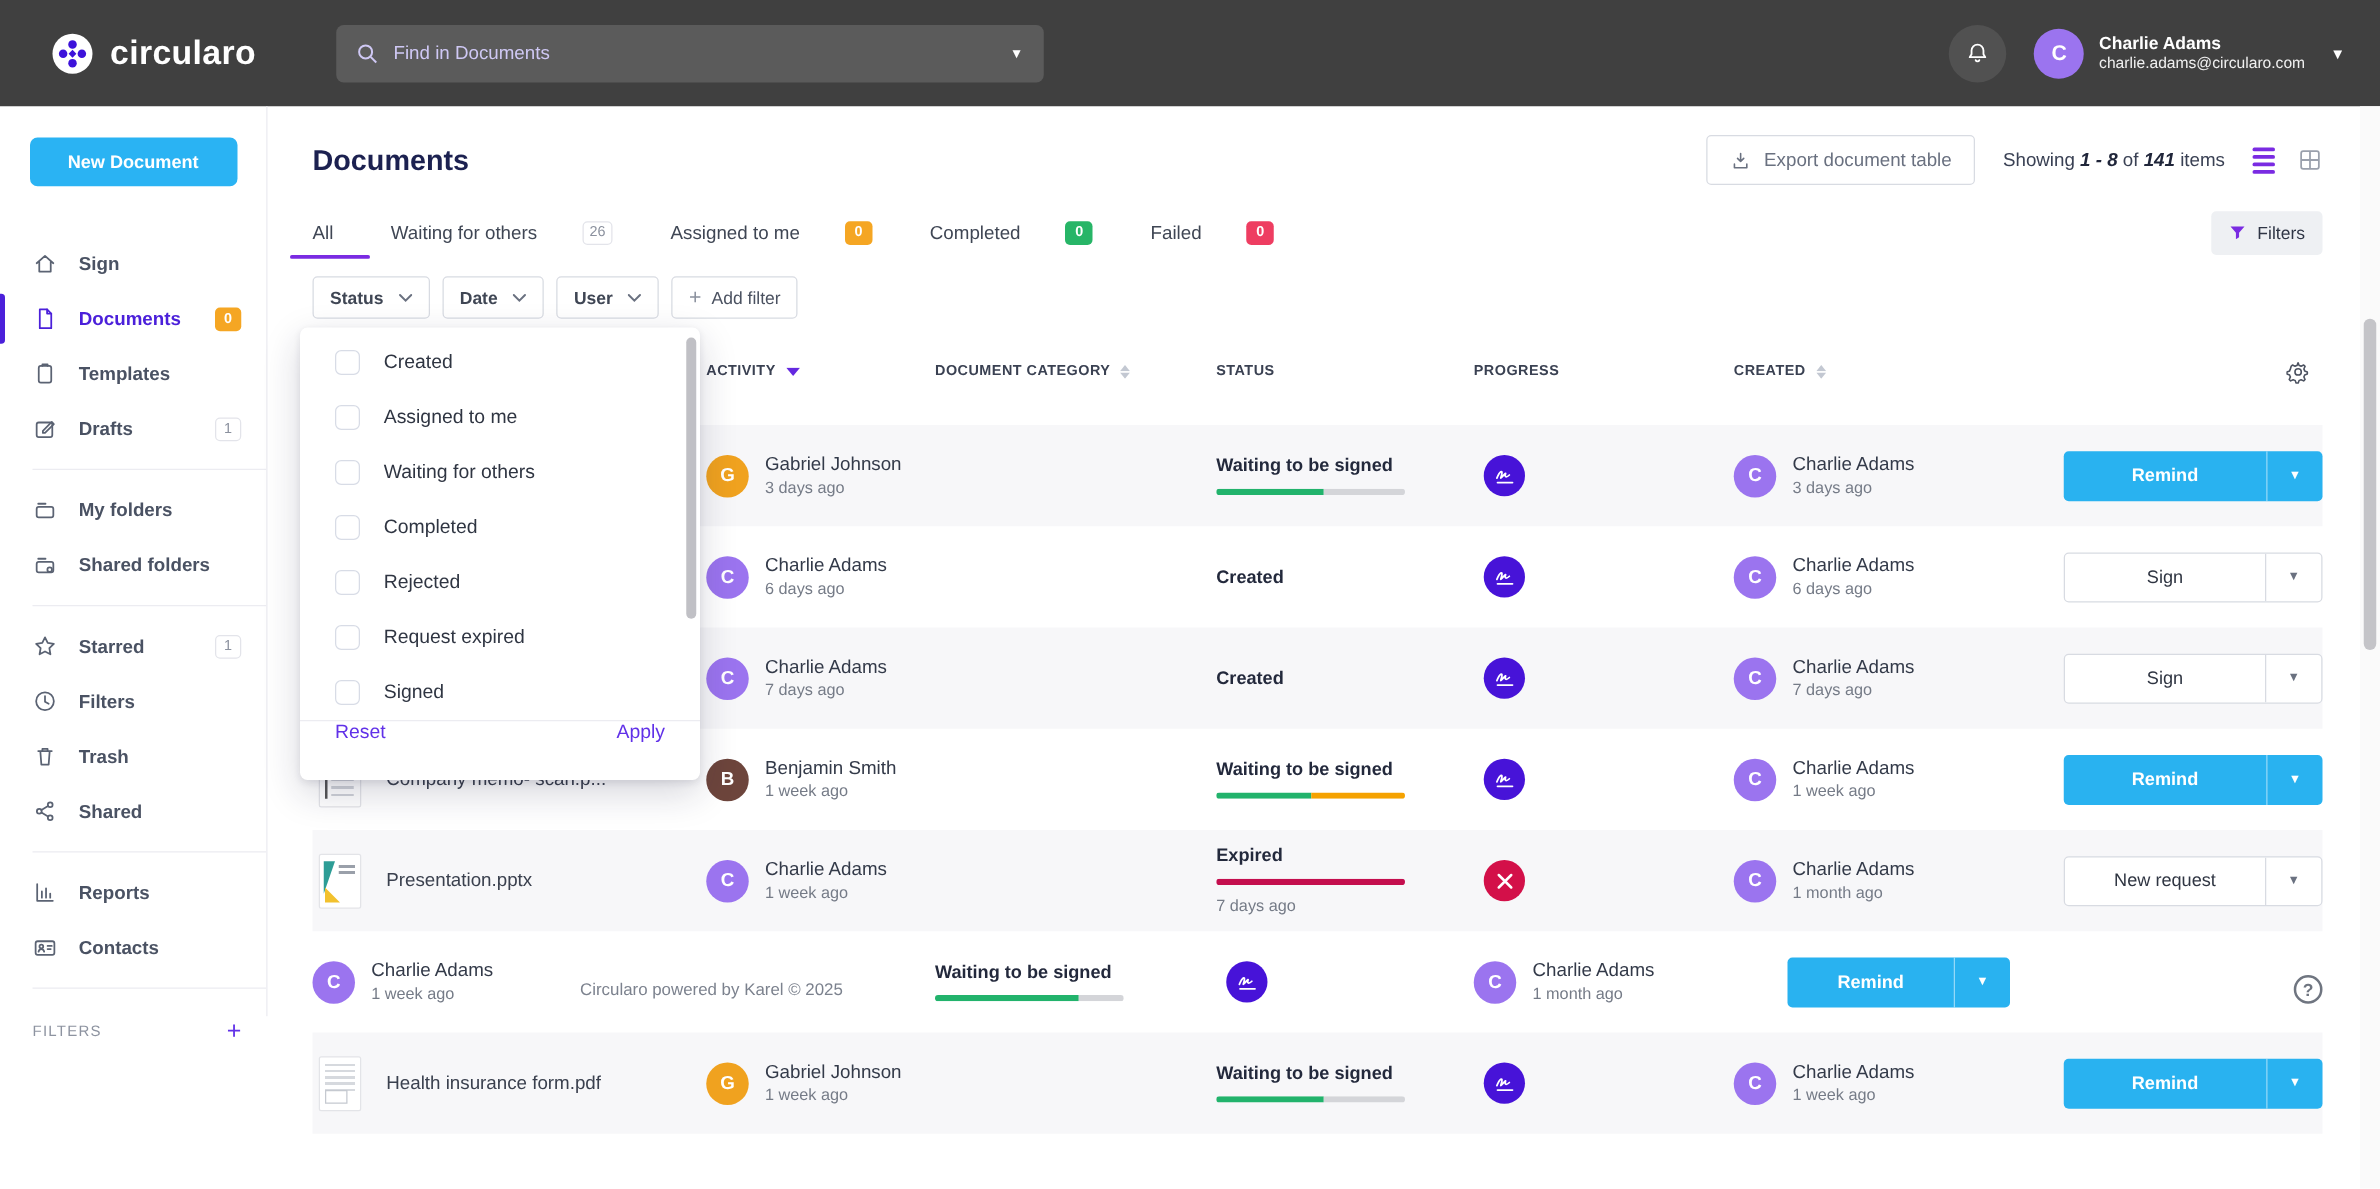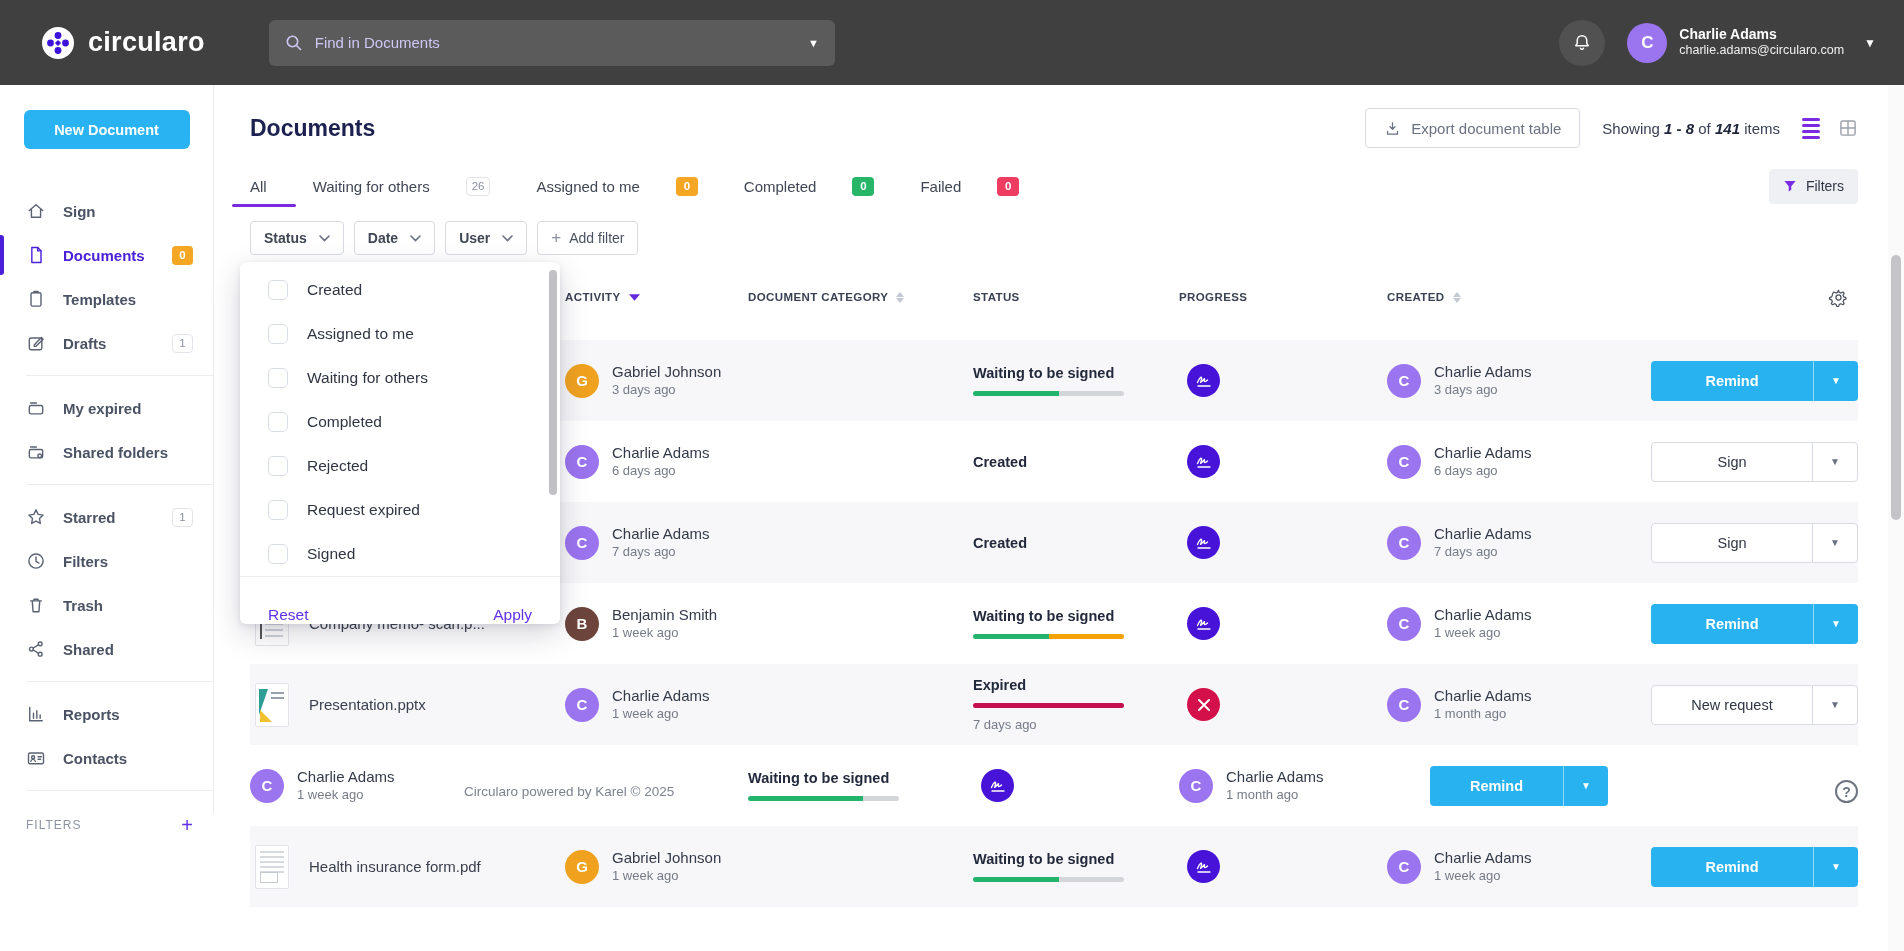--- a/index.html
+++ b/index.html
@@ -158,21 +158,21 @@
     cursor:pointer; }
 
   
   .dropdown { position:absolute; left:240px; top:262px; width:320px; background:#fff; border-radius:6px;
     box-shadow:0 10px 30px rgba(25,25,60,.18), 0 2px 6px rgba(25,25,60,.10); z-index:50; padding-top:6px; }
   .dd-list { position:relative; }
   .dd-option { height:44px; display:flex; align-items:center; padding-left:28px; cursor:pointer; }
   .dd-check { width:20px; height:20px; border:1.5px solid #d8dce6; border-radius:5px; background:#fff; flex:none; }
   .dd-text { margin-left:19px; font-size:15.5px; color:#2f3542; }
   .dd-thumb { position:absolute; right:3px; top:2px; width:8px; height:225px; background:#c0c0c5; border-radius:4px; }
-  .dd-footer { border-top:1px solid #ececf1; height:48px; display:flex; align-items:flex-end; padding:0 28px; }
+  .dd-footer { border-top:1px solid #ececf1; height:48px; display:flex; align-items:flex-start; padding:0 28px; }
   .dd-link { font-size:15.5px; color:#6131e8; cursor:pointer; background:none; border:none; font-family:inherit; }
   .dd-apply { margin-left:auto; }
 
   
   .page-scrollbar { position:absolute; right:0; top:85px; bottom:0; width:16px; background:#fafafa; }
   .page-scroll-thumb { position:absolute; right:3px; top:170px; width:10px; height:265px; background:#c4c4c8; border-radius:5px; }
 </style>
 </head>
 <body>
 
@@ -270,21 +270,21 @@
           <span class="nav-badge badge-plain">1</span>
         </div>
         <div class="sdivider"></div>
         <div class="nav-item">
           <span class="nicon">
             <svg width="20" height="20" viewBox="0 0 24 24" fill="none" stroke-width="1.7" stroke-linejoin="round" stroke-linecap="round">
               <rect x="4" y="9" width="16" height="10" rx="2"></rect>
                 <path d="M5.5 6h7"></path>
               </svg>
             </span>
-          <span class="nav-label">My expired</span>
+          <span class="nav-label">My folders</span>
         </div>
         <div class="nav-item">
           <span class="nicon">
             <svg width="20" height="20" viewBox="0 0 24 24" fill="none" stroke-width="1.7" stroke-linejoin="round" stroke-linecap="round">
               <rect x="4" y="9" width="16" height="10" rx="2"></rect>
                 <path d="M5.5 6h7"></path>
                 <circle cx="16.5" cy="16.5" r="2.2"></circle>
               </svg>
             </span>
           <span class="nav-label">Shared folders</span>

